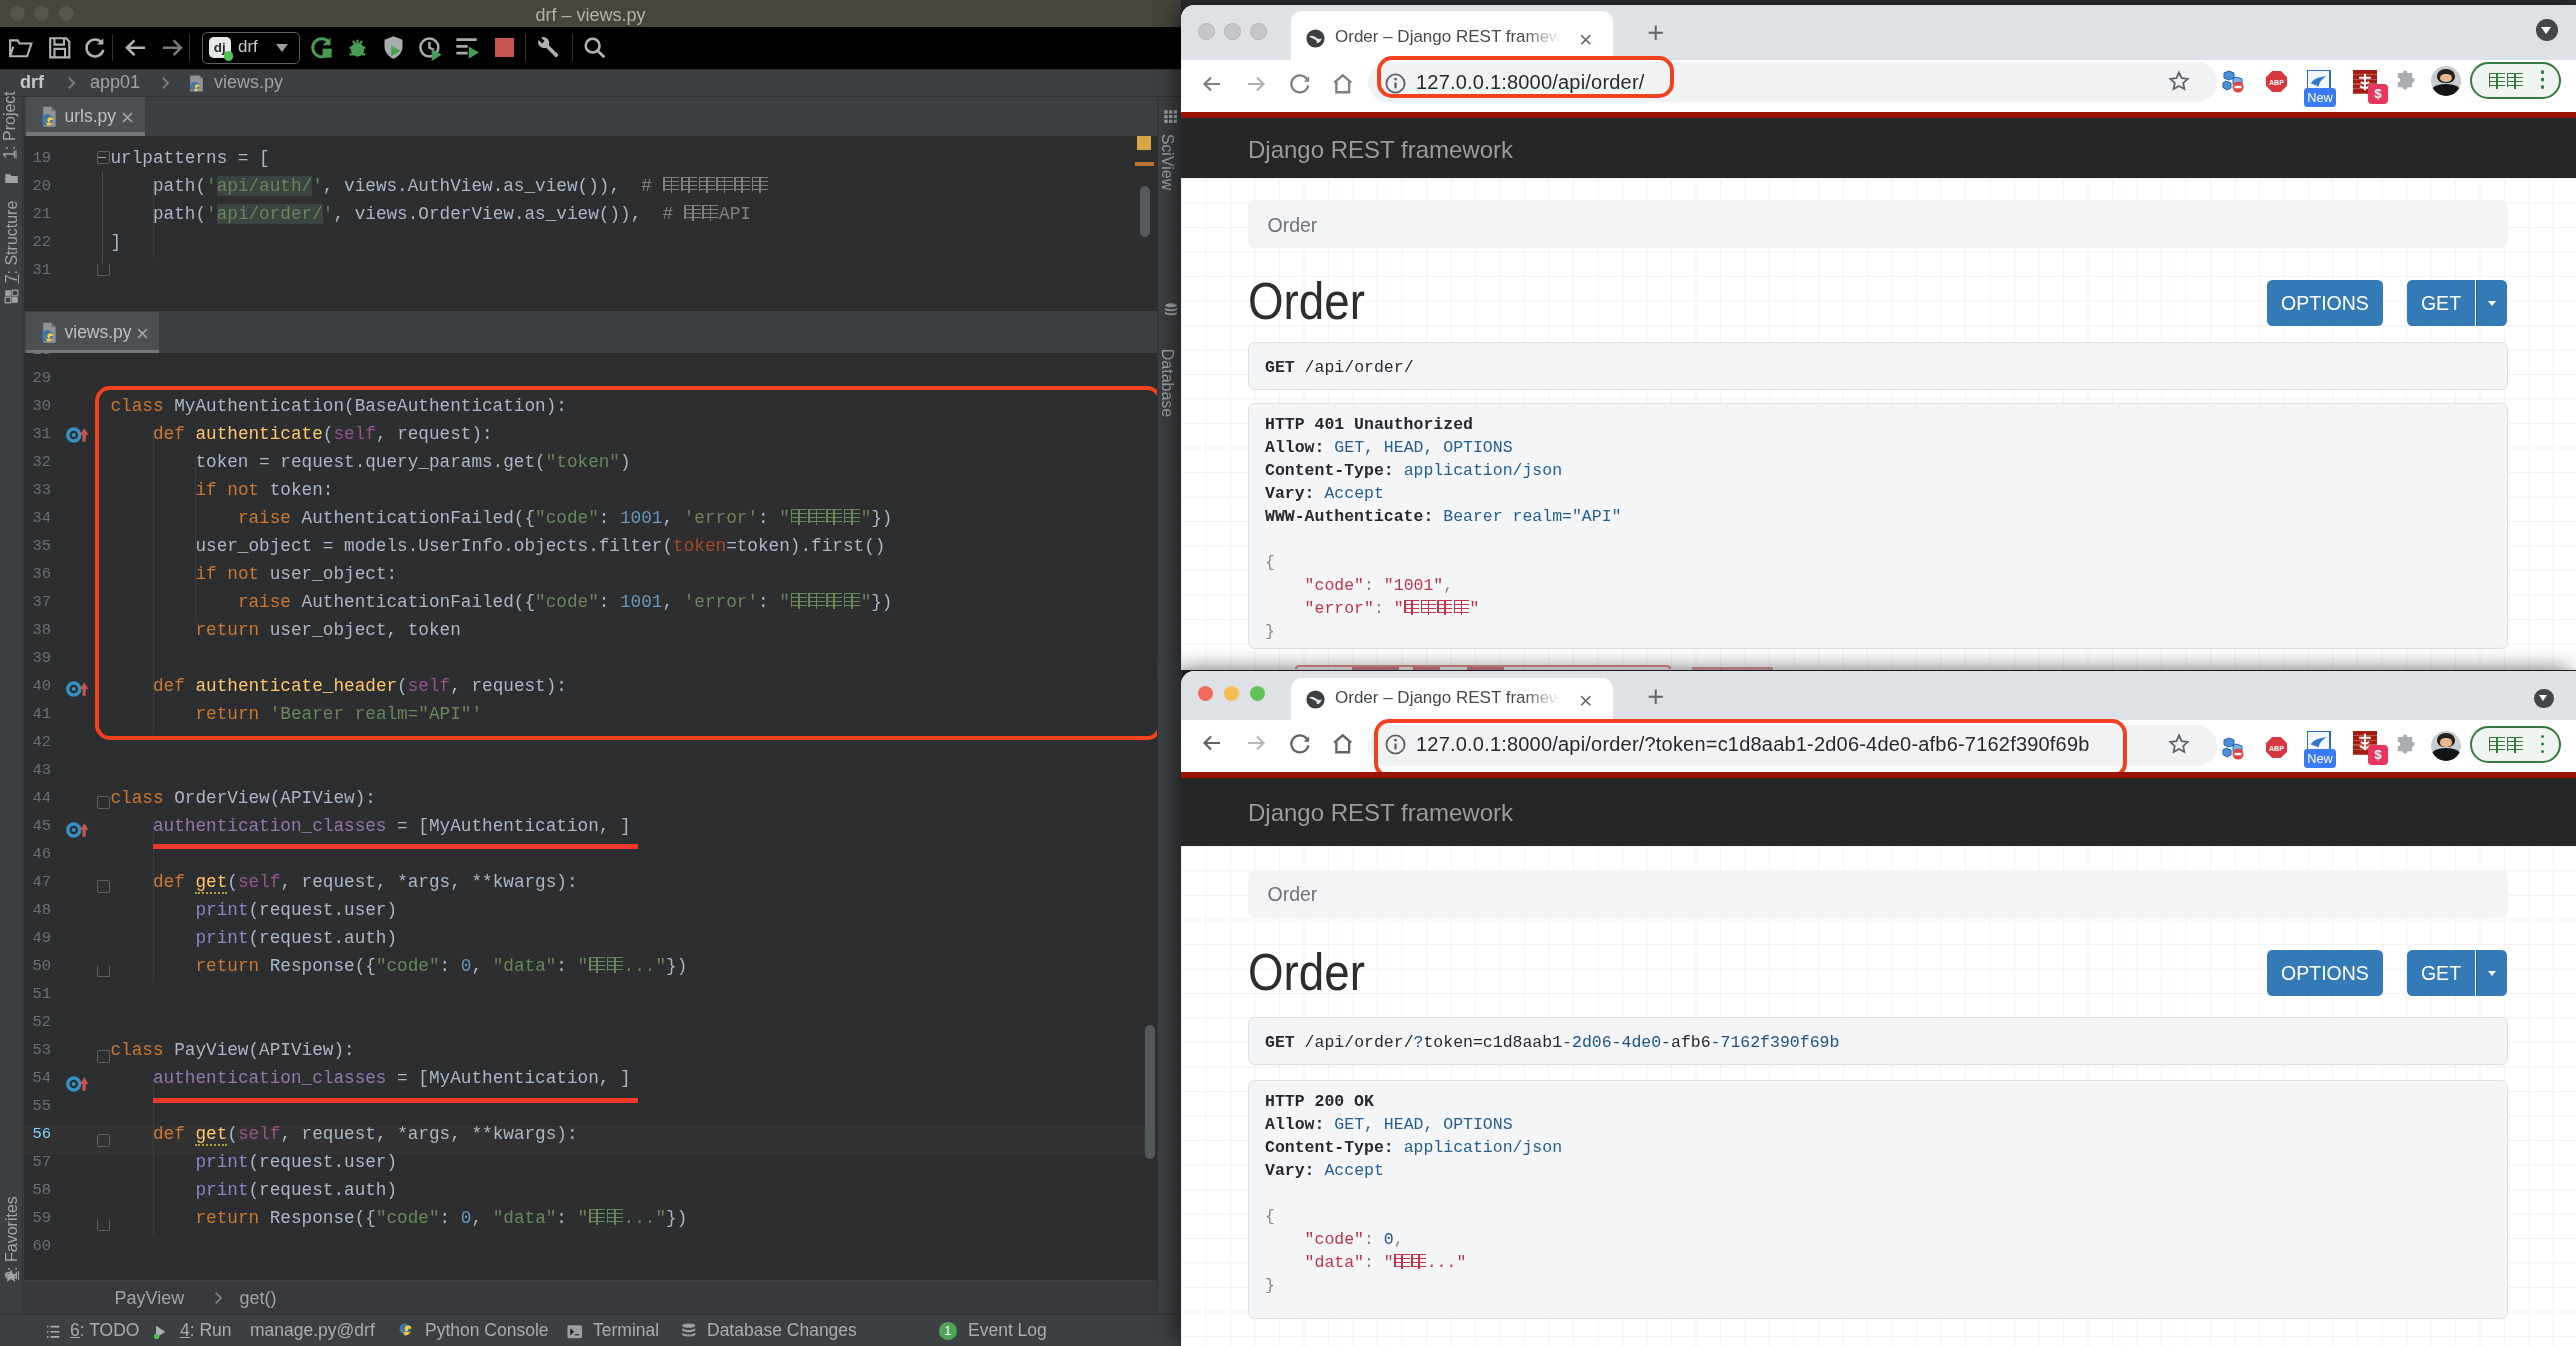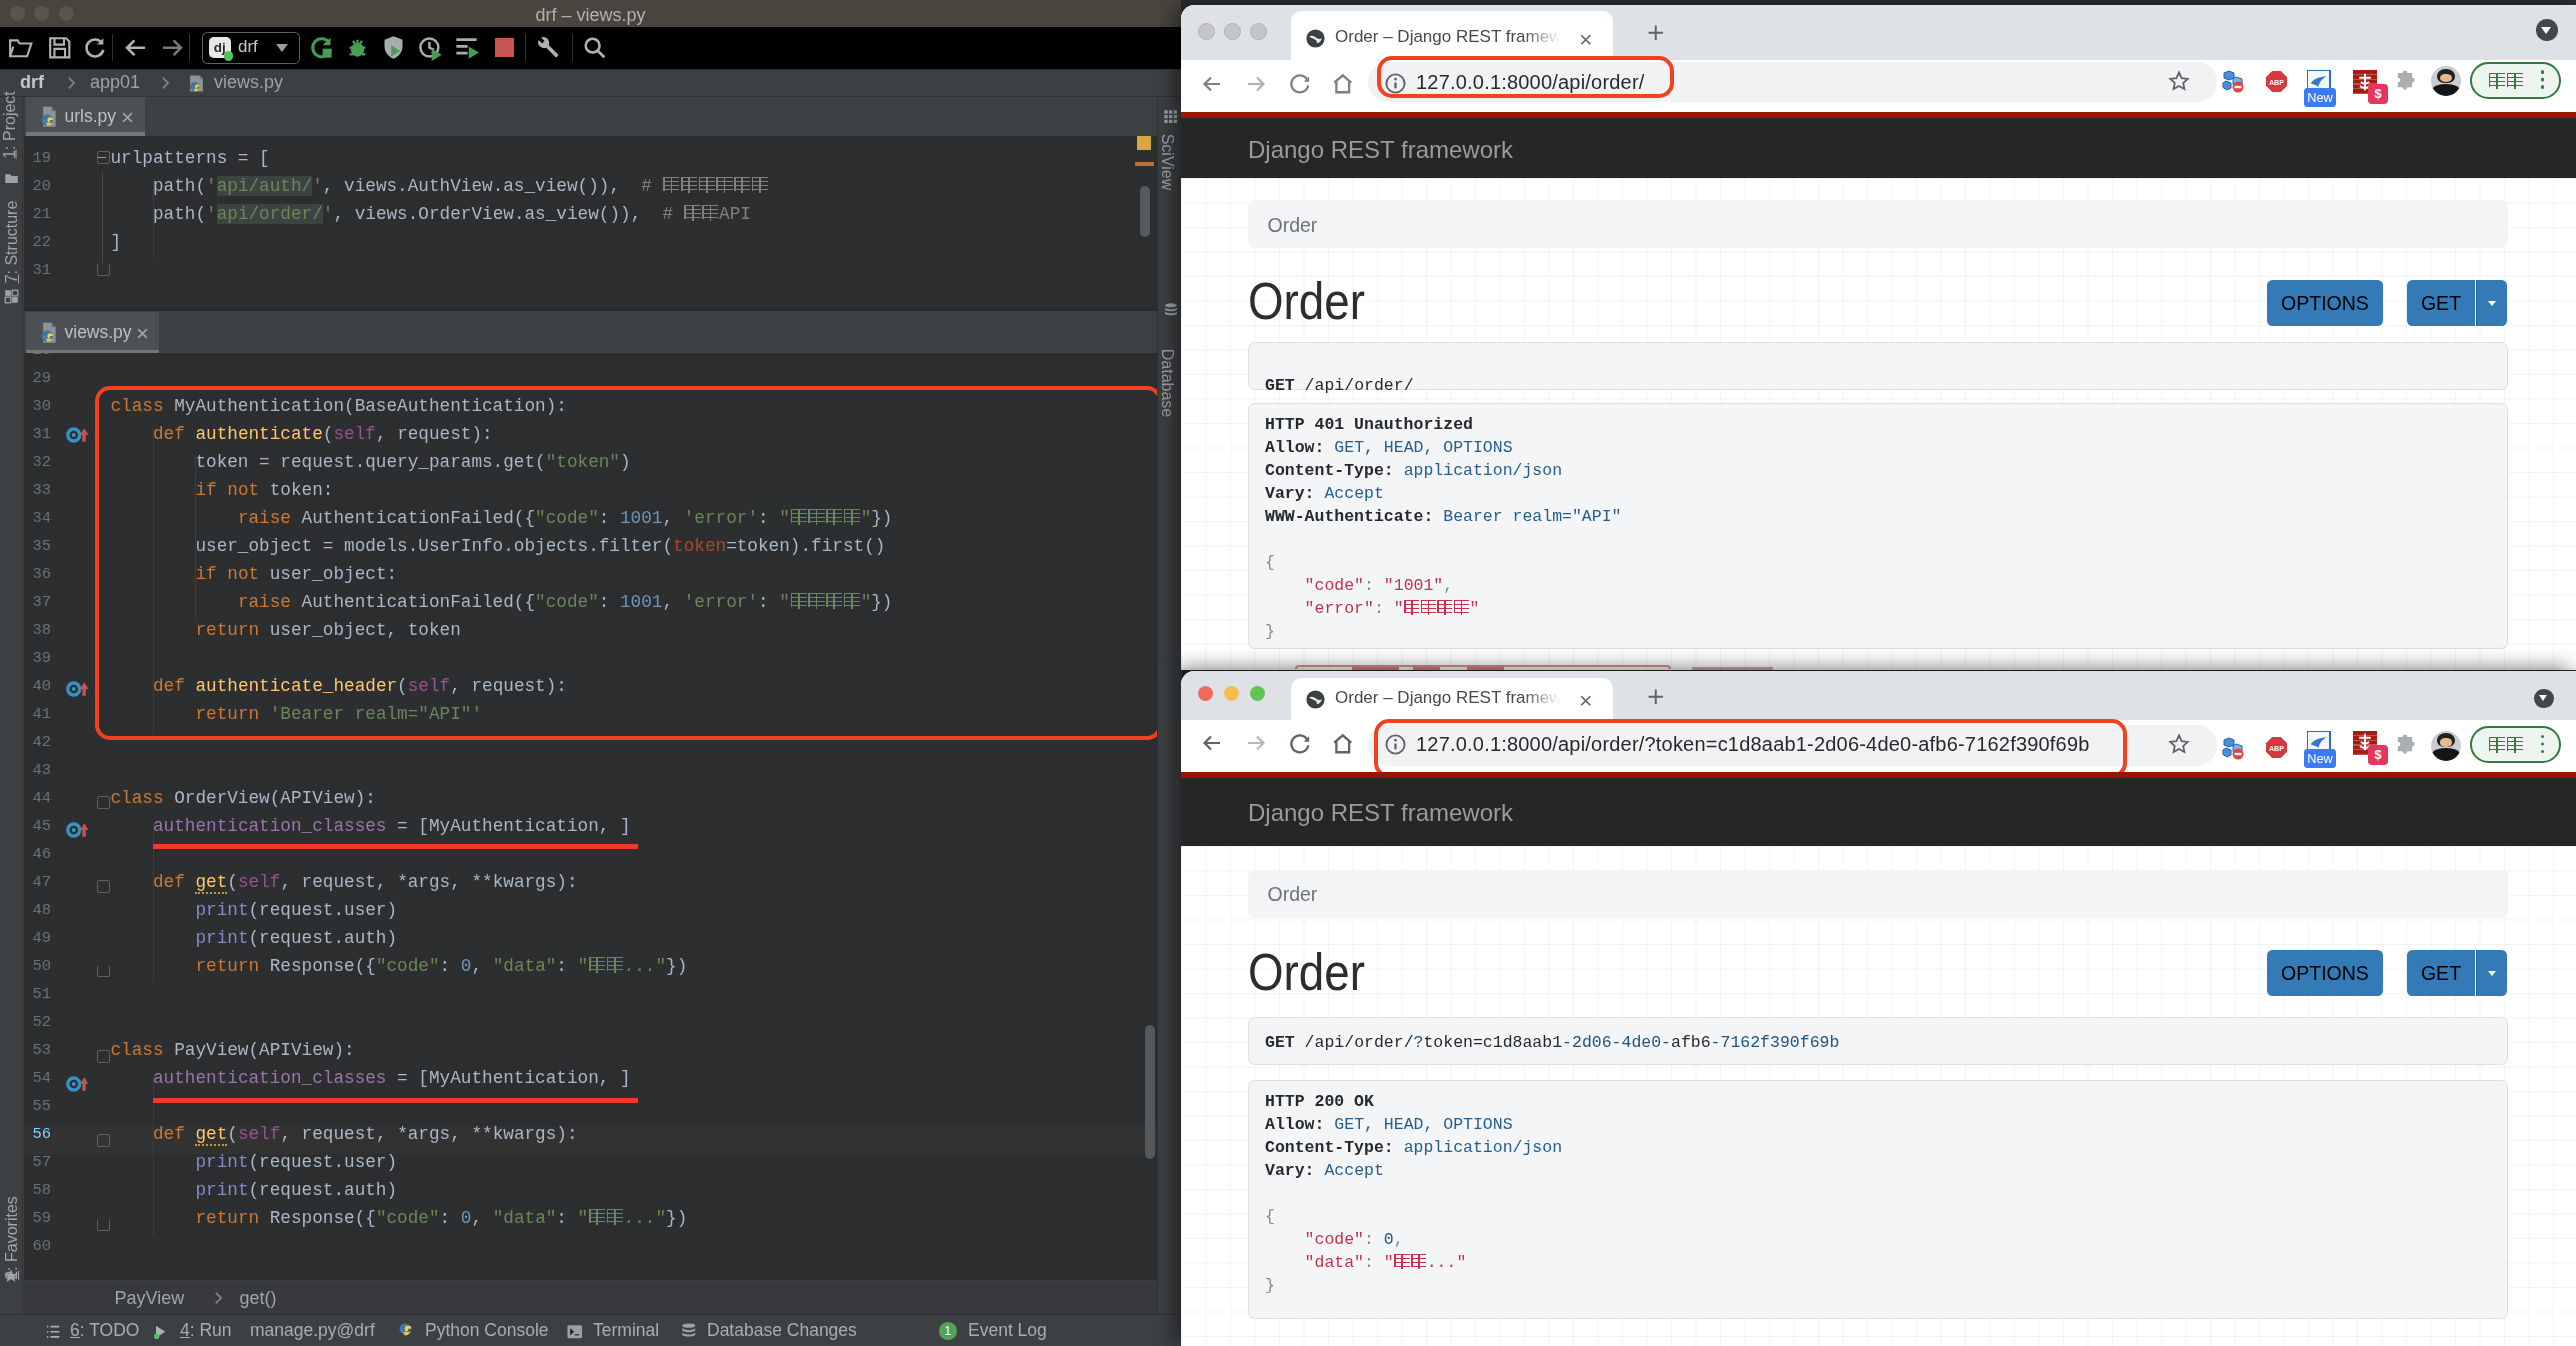--- a/index.html
+++ b/index.html
@@ -49,21 +49,21 @@
 .drfnav{position:absolute;left:0;width:100%;background:#242628;}
 .drfnav span{position:absolute;left:67px;color:#9b9b9b;font-size:24px;}
 .pagebg{position:absolute;left:0;width:100%;background:#fff;
  background-image:linear-gradient(to right,#f2f3f5 1.3px,transparent 1.3px),
                   linear-gradient(to bottom,#f2f3f5 1.3px,transparent 1.3px);
  background-size:24.5px 24.5px;}
 .crumbbox{position:absolute;left:67px;width:1260px;height:48px;background:#f3f4f5;border-radius:6.7px;
  color:#6f7377;font-size:19.5px;}
 .crumbbox span{position:absolute;left:19.5px;top:13.4px;}
 .h1{position:absolute;left:67px;font-size:52px;color:#2d2d2d;transform:scaleX(.88);transform-origin:left center;}
-.btn{position:absolute;background:#337ab7;border-radius:5.4px;color:#000000;font-size:19.5px;text-align:center;}
+.btn{position:absolute;background:#337ab7;border-radius:5.4px;color:#ffffff;font-size:19.5px;text-align:center;}
 .prebox{position:absolute;left:67px;width:1260px;background:#f4f5f7;border:1.3px solid #dcdfe3;border-radius:6.7px;box-sizing:border-box;}
 .pre{font-family:"Liberation Mono",monospace;font-size:16.5px;line-height:23px;color:#26292c;white-space:pre;}
 .hb{font-weight:bold;color:#26292c;}
 .hv{color:#235e8e;}
 .jk{color:#c0334a;}
 .jv{color:#1d5380;}
 .jp{color:#85898d;}
 .redbox{position:absolute;border:4.7px solid #f2411f;border-radius:15px;box-sizing:border-box;}
 </style></head>
 <body>
@@ -469,21 +469,21 @@
     <div class="crumbbox" style="top:22px;">
         <span>Order</span>
       </div>
     <div class="h1" style="top:93px;">Order</div>
     <div class="btn" style="left:1086px;top:102px;width:116px;height:46px;line-height:46px;">OPTIONS</div>
     <div class="btn" style="left:1226px;top:102px;width:68px;height:46px;line-height:46px;border-radius:5.4px 0 0 5.4px;">GET</div>
     <div class="btn" style="left:1295px;top:102px;width:31px;height:46px;border-radius:0 5.4px 5.4px 0;border-left:1.3px solid #286090;box-sizing:border-box;">
         <div style="margin:21px auto 0;width:0;height:0;border-left:4.7px solid transparent;border-right:4.7px solid transparent;border-top:5.4px solid #fff;"></div>
       </div>
     <div class="prebox" style="top:164px;height:48px;">
-        <div class="pre" style="position:absolute;left:16px;top:12.8px;margin-top:18px;"><b>GET</b> /api/order/</div>
+        <div class="pre" style="position:absolute;left:16px;top:12.8px;"><b>GET</b> /api/order/</div>
       </div>
     <div class="prebox" style="top:225px;height:246px;">
         <div class="pre" style="position:absolute;left:16px;top:8.7px;"><span class="hb">HTTP 401 Unauthorized</span>
 <span class="hb">Allow:</span> <span class="hv">GET, HEAD, OPTIONS</span>
 <span class="hb">Content-Type:</span> <span class="hv">application/json</span>
 <span class="hb">Vary:</span> <span class="hv">Accept</span>
 <span class="hb">WWW-Authenticate:</span> <span class="hv">Bearer realm="API"</span>
 
 <span class="jp">{</span>
     <span class="jk">"code"</span><span class="jp">:</span> <span class="jk">"1001"</span><span class="jp">,</span>

